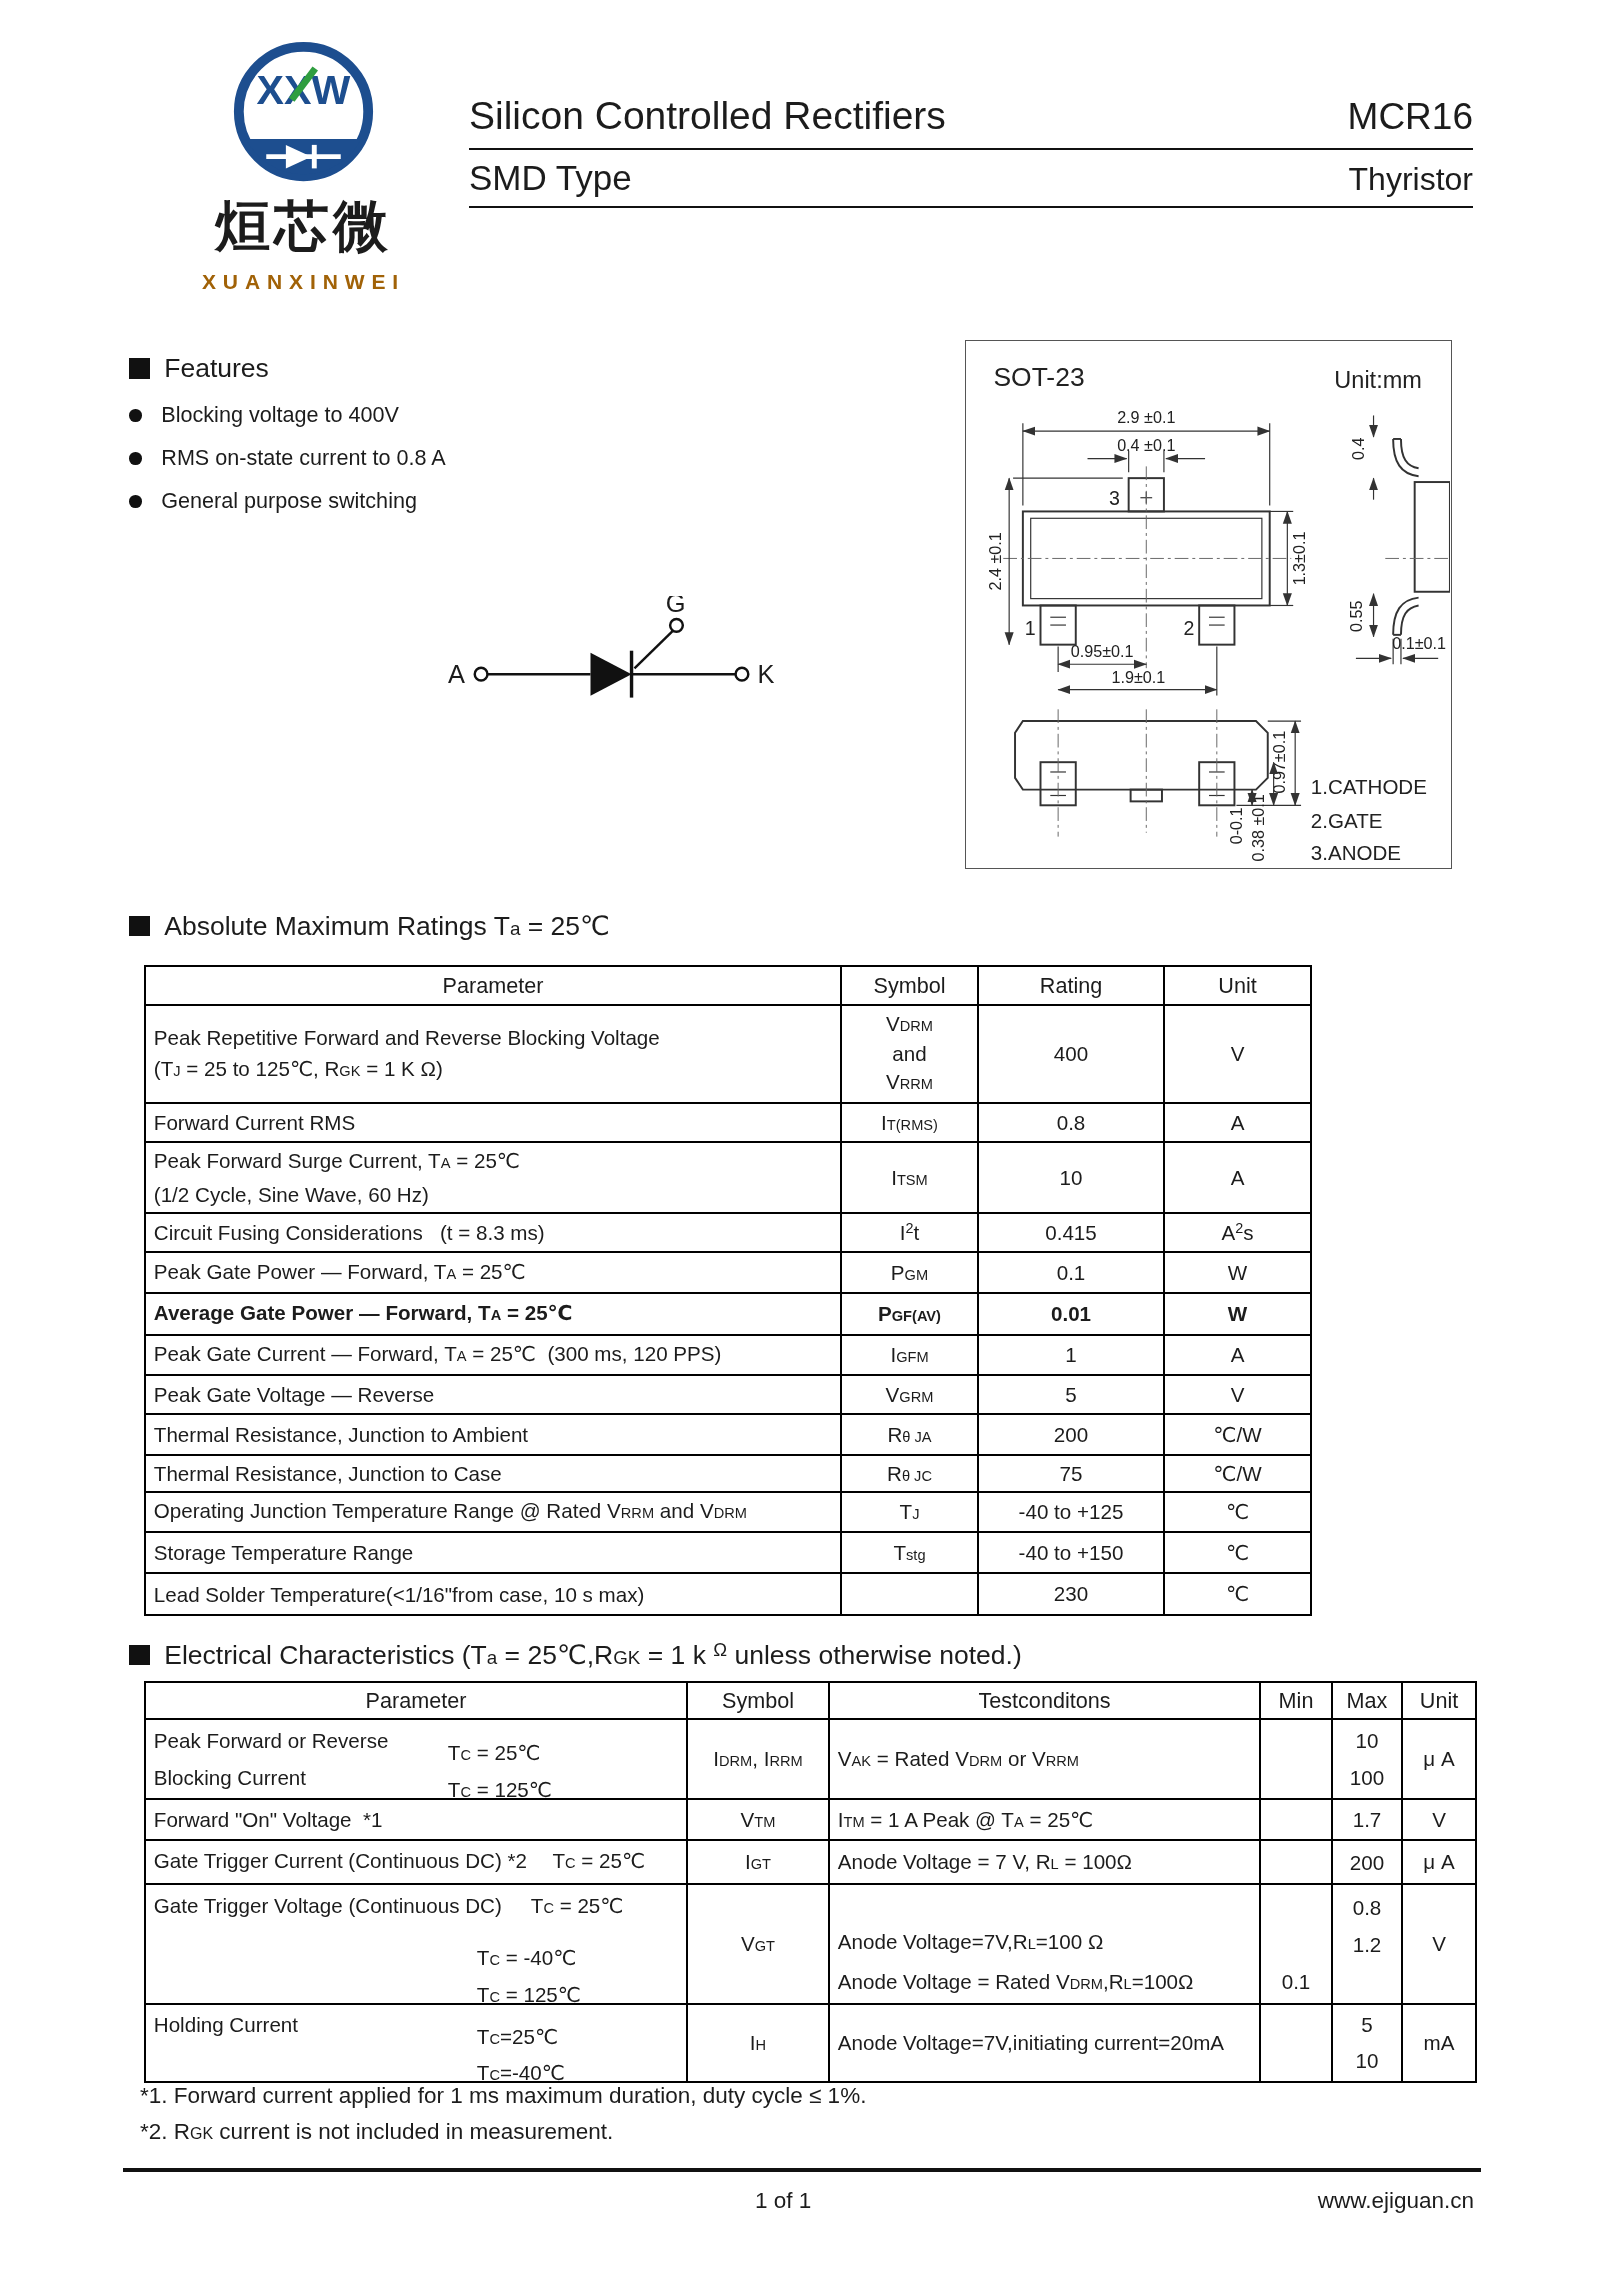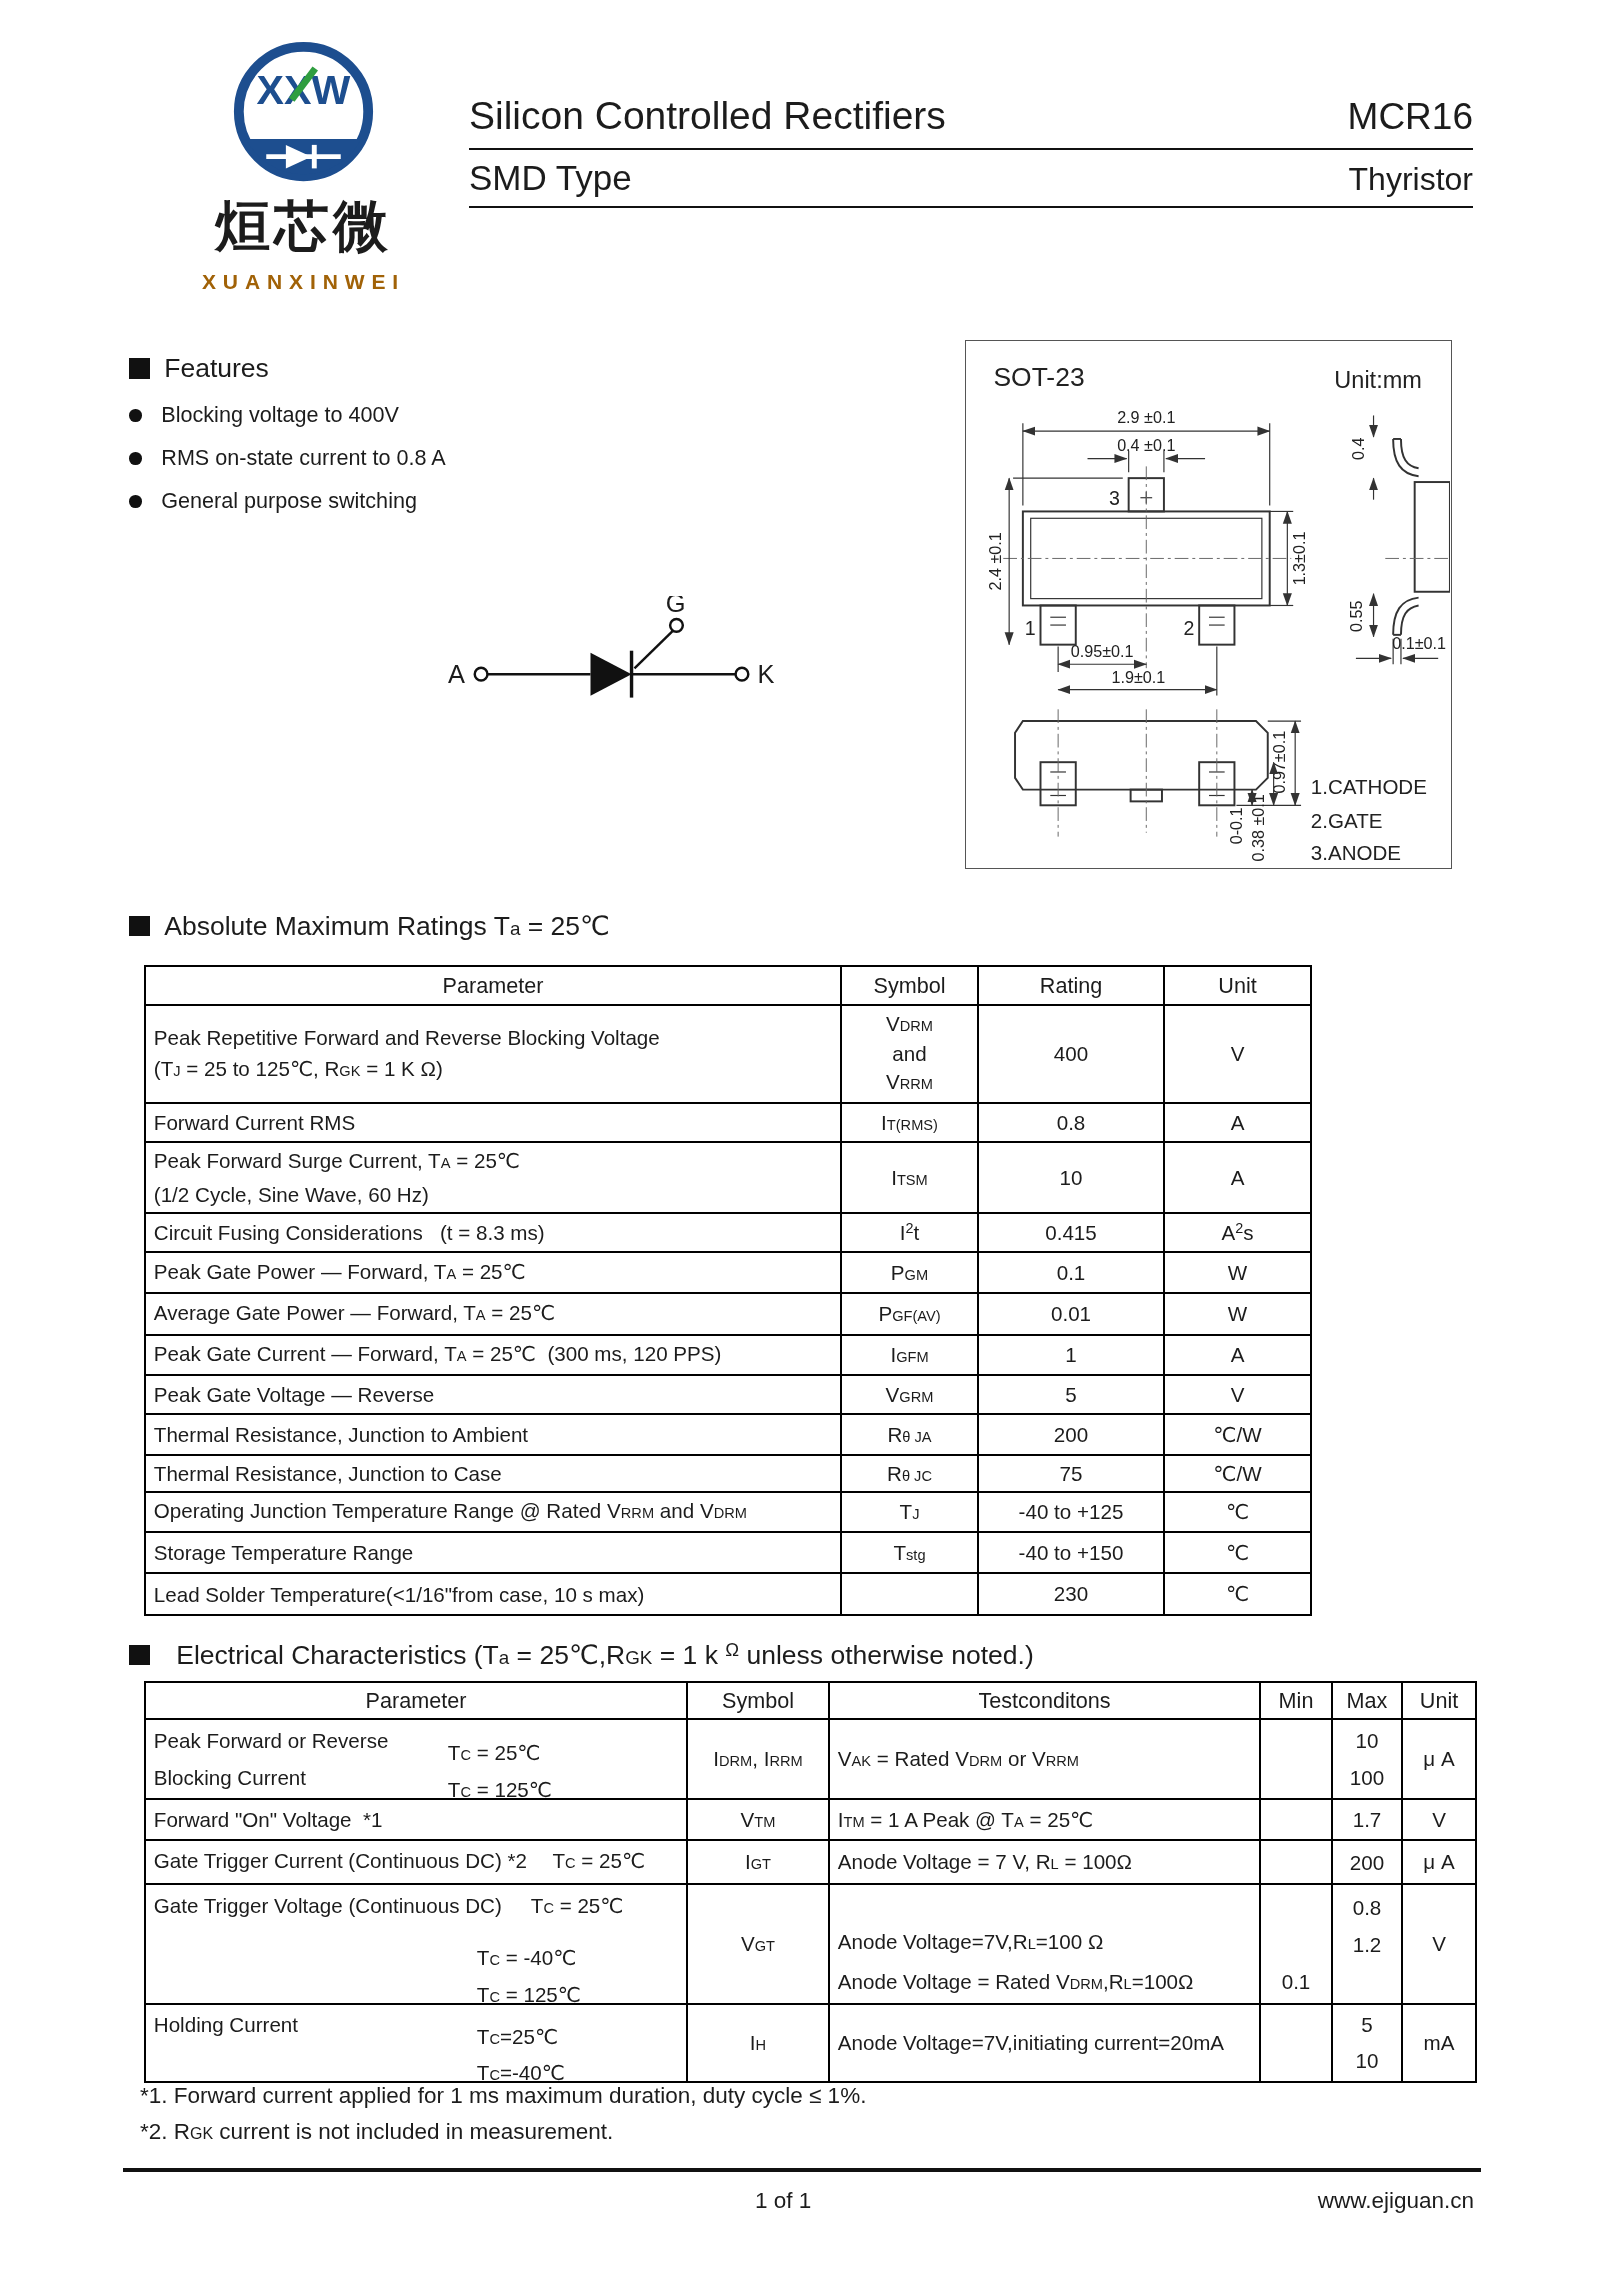--- a/index.html
+++ b/index.html
@@ -51,21 +51,21 @@
   table.t th{font-size:21.6px;font-weight:normal;text-align:center;}
   table.t td{font-size:20.6px;vertical-align:middle;overflow:hidden;}
   td.param{text-align:left;padding:2px 7.8px;}
   td.sym,td.val,td.unit,td.num,td.rating{text-align:center;padding:0 2px;}
   td.cond{text-align:left;padding:0 7.8px;}
   .pline{position:relative;white-space:nowrap;}
   .pline .cond{position:absolute;top:12px;white-space:nowrap;}
   .amr{left:144px;top:965px;width:1166px;}
   .ec{left:144px;top:1681px;width:1330px;}
   .amr-head{top:910px;}
-  .ec-head{top:1639px;gap:12px;}
+  .ec-head{top:1639px;}
   
   .notes{position:absolute;left:140px;top:2078px;font-size:22.5px;line-height:36px;}
   .footer-rule{position:absolute;left:123px;top:2168px;width:1358px;height:3.9px;background:#111;}
   .f-page{position:absolute;left:755px;top:2188px;font-size:22.5px;}
   .f-site{position:absolute;right:147px;top:2188px;font-size:22.5px;}
 </style>
 </head>
 <body>
 
 <div class="page">
@@ -290,21 +290,21 @@
           <td class="unit">A<span class="sup">2</span>s</td>
         </tr>
         <tr style="height: 41px;">
           <td class="param">
             <div style="line-height: 31px;">Peak Gate Power — Forward, T<span class="sub">A</span> = 25℃​</div>
           </td>
           <td class="sym">P<span class="sub">GM</span></td>
           <td class="val">0.1</td>
           <td class="unit">W</td>
         </tr>
-        <tr style="height: 42px;">
+        <tr style="height: 42px; font-weight: bold;">
           <td class="param">
             <div style="line-height: 31px;">Average Gate Power — Forward, T<span class="sub">A</span> = 25℃​</div>
           </td>
           <td class="sym">P<span class="sub">GF(AV)</span></td>
           <td class="val">0.01</td>
           <td class="unit">W</td>
         </tr>
         <tr style="height: 39px;">
           <td class="param">
             <div style="line-height: 31px;">Peak Gate Current — Forward, T<span class="sub">A</span> = 25℃&nbsp; (300 ms, 120 PPS)​</div>

